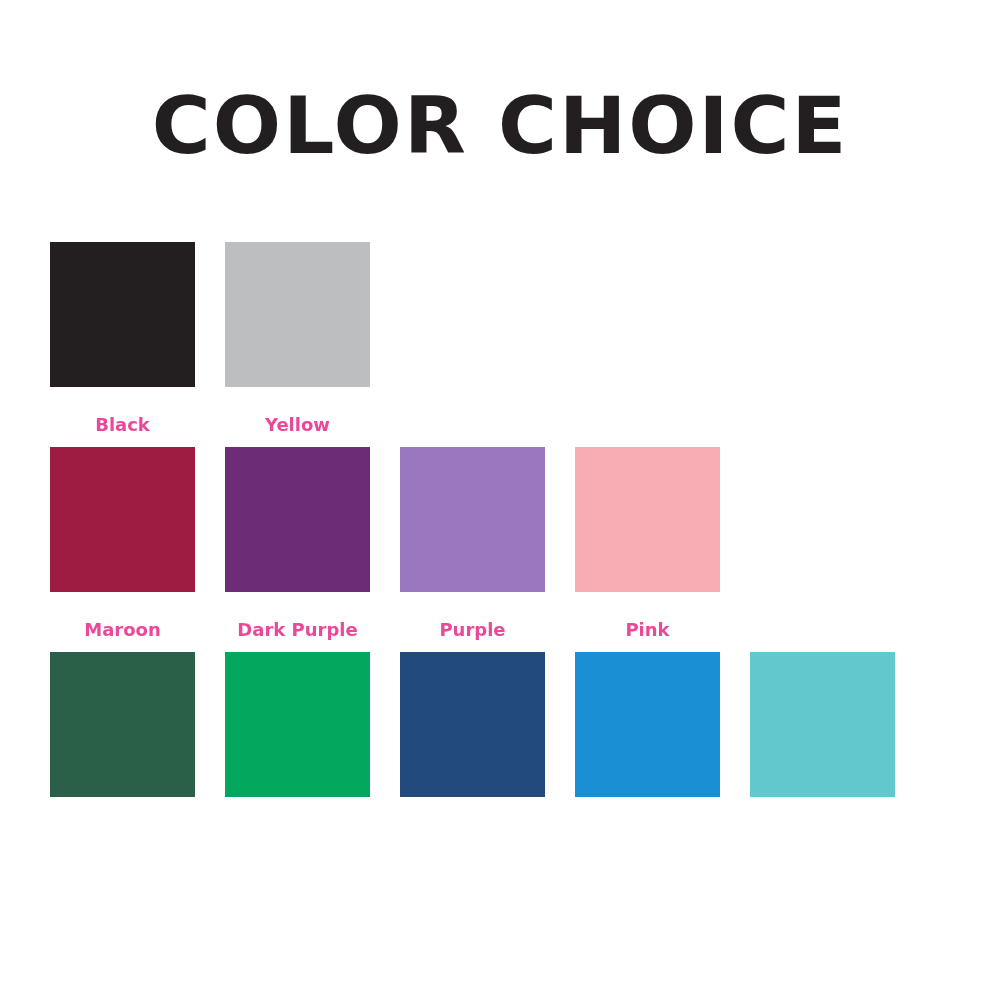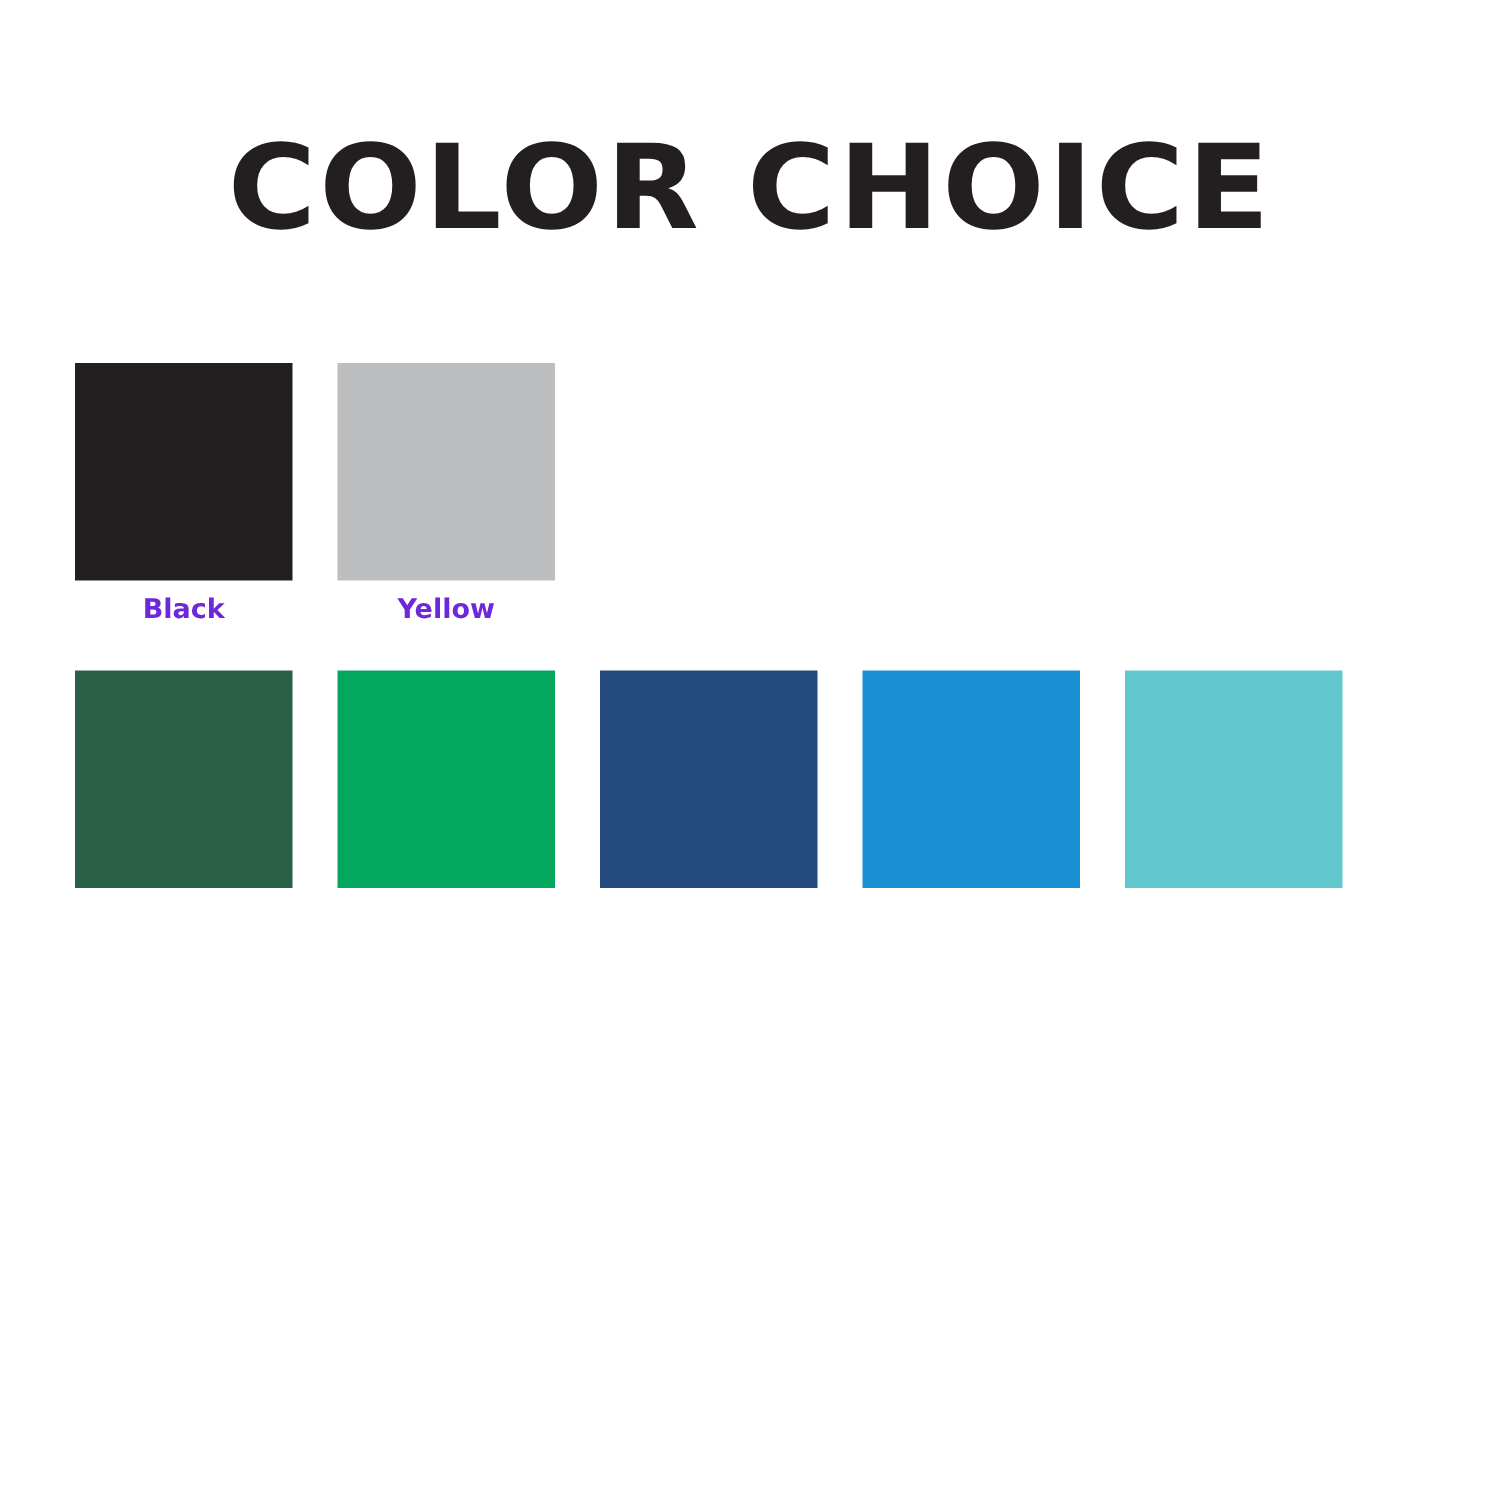--- a/index.html
+++ b/index.html
@@ -68,26 +68,26 @@
   .swatch-box {
     width: 145px;
     height: 145px;
     box-sizing: border-box;
     background: #cccccc;
   }
   .swatch-box.bordered {
     border: 5px solid #231f20;
   }
   .swatch-label {
-    margin-top: 10px;
+    margin-top: 28px;
     font-family: "DejaVu Sans", sans-serif;
     font-weight: 700;
     font-size: 18px;
     line-height: 1.1;
-    color: #6d28d9;
+    color: #ec4899;
     text-align: center;
     white-space: nowrap;
   }
 </style>
 </head>
 <body>
 
 <div class="poster">
 
   <div class="title-wrap">
@@ -109,20 +109,42 @@
           <div class="swatch-box" style="background: rgb(255, 255, 255);"></div>
           <div class="swatch-label"></div>
         </div>
         <div class="swatch-cell empty">
           <div class="swatch-box" style="background: rgb(255, 255, 255);"></div>
           <div class="swatch-label"></div>
         </div>
       </div>
       <div class="swatch-row">
         <div class="swatch-cell">
+          <div class="swatch-box" style="background: rgb(158, 27, 66);"></div>
+          <div class="swatch-label">Maroon</div>
+        </div>
+        <div class="swatch-cell">
+          <div class="swatch-box" style="background: rgb(109, 45, 118);"></div>
+          <div class="swatch-label">Dark Purple</div>
+        </div>
+        <div class="swatch-cell">
+          <div class="swatch-box" style="background: rgb(154, 119, 190);"></div>
+          <div class="swatch-label">Purple</div>
+        </div>
+        <div class="swatch-cell">
+          <div class="swatch-box" style="background: rgb(248, 172, 179);"></div>
+          <div class="swatch-label">Pink</div>
+        </div>
+        <div class="swatch-cell empty">
+          <div class="swatch-box" style="background: rgb(255, 255, 255);"></div>
+          <div class="swatch-label"></div>
+        </div>
+      </div>
+      <div class="swatch-row">
+        <div class="swatch-cell">
           <div class="swatch-box" style="background: rgb(42, 96, 72);"></div>
         </div>
         <div class="swatch-cell">
           <div class="swatch-box" style="background: rgb(4, 167, 94);"></div>
         </div>
         <div class="swatch-cell">
           <div class="swatch-box" style="background: rgb(35, 74, 125);"></div>
         </div>
         <div class="swatch-cell">
           <div class="swatch-box" style="background: rgb(27, 143, 211);"></div>

